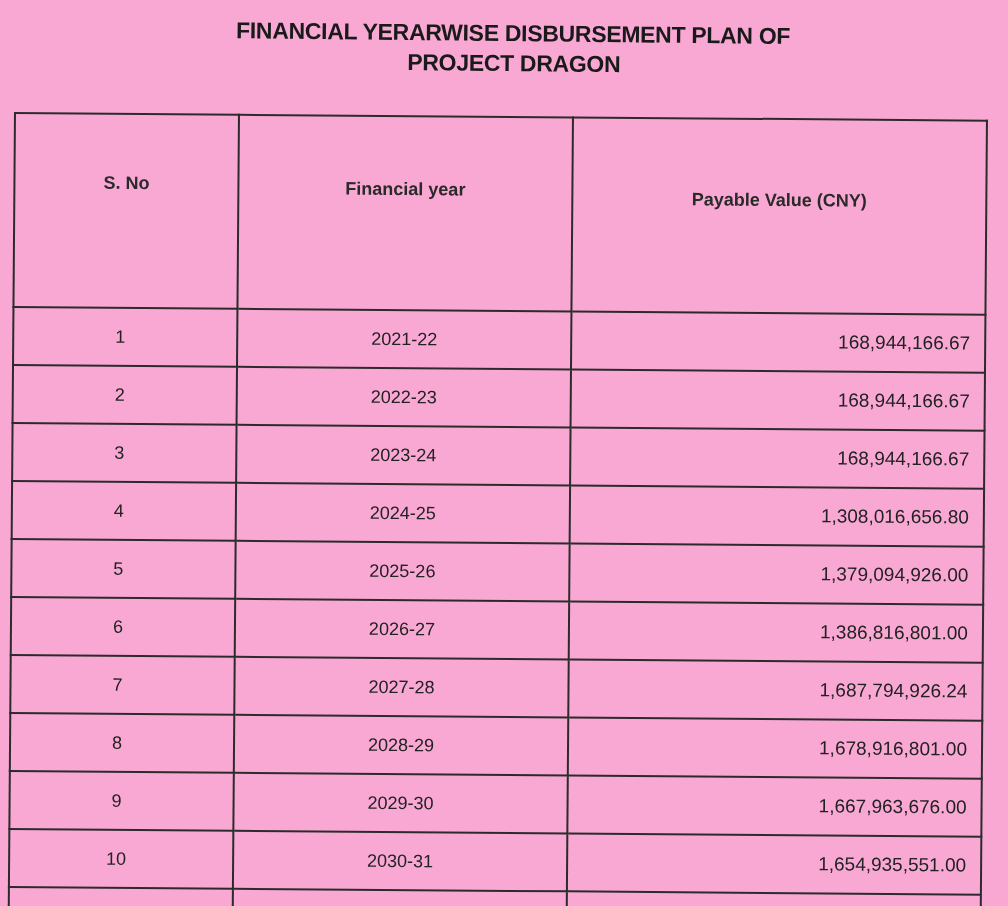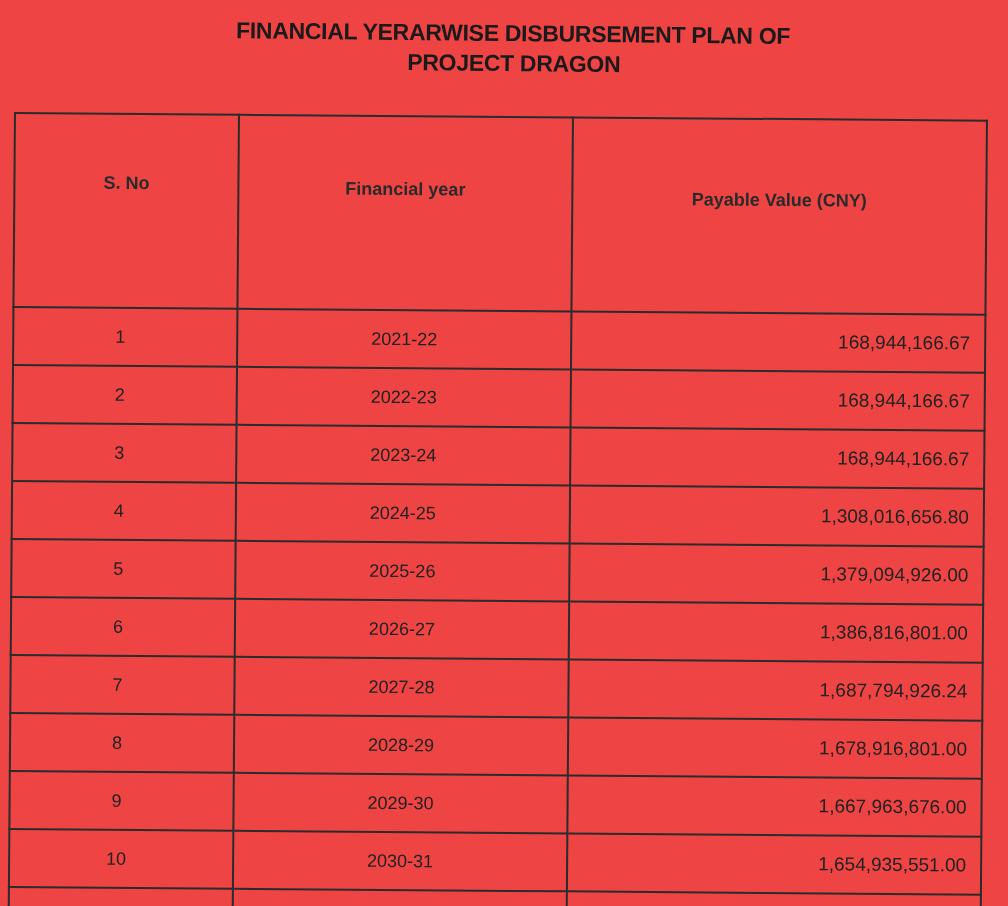--- a/index.html
+++ b/index.html
@@ -12,21 +12,21 @@
     height: 906px;
     overflow: hidden;
     position: relative;
     font-family: "Liberation Sans", sans-serif;
     color: #1f1f1f;
   }
   .page {
     position: absolute;
     left: 0; top: 0;
     width: 1008px; height: 906px;
-    background: #ef4444;
+    background: #f9a8d4;
   }
   .title {
     position: absolute;
     left: 0;
     top: 18px;
     width: 1008px;
     text-align: center;
     font-weight: bold;
     font-size: 23px;
     line-height: 30px;

